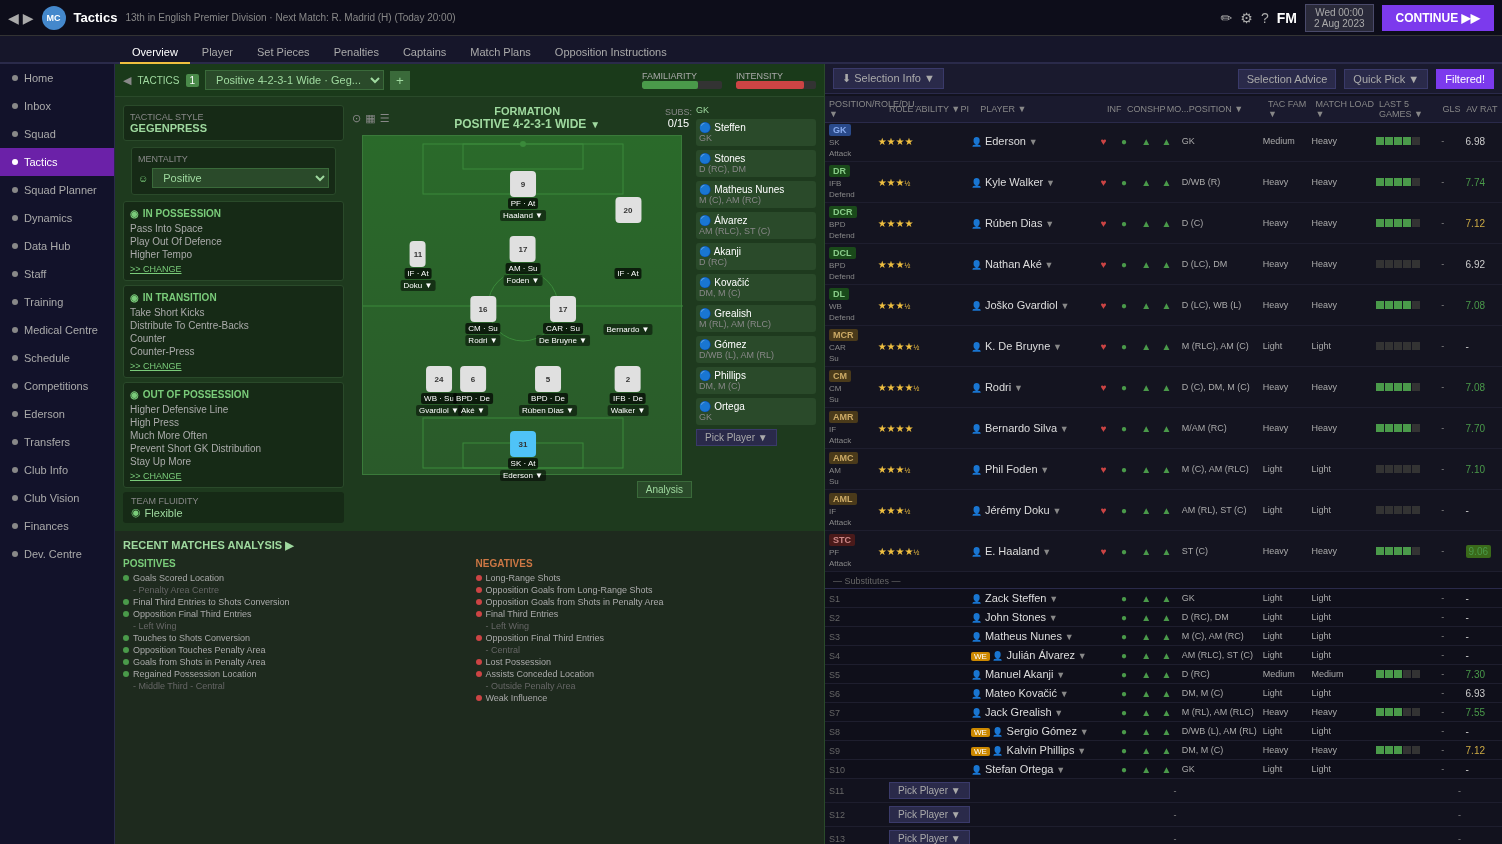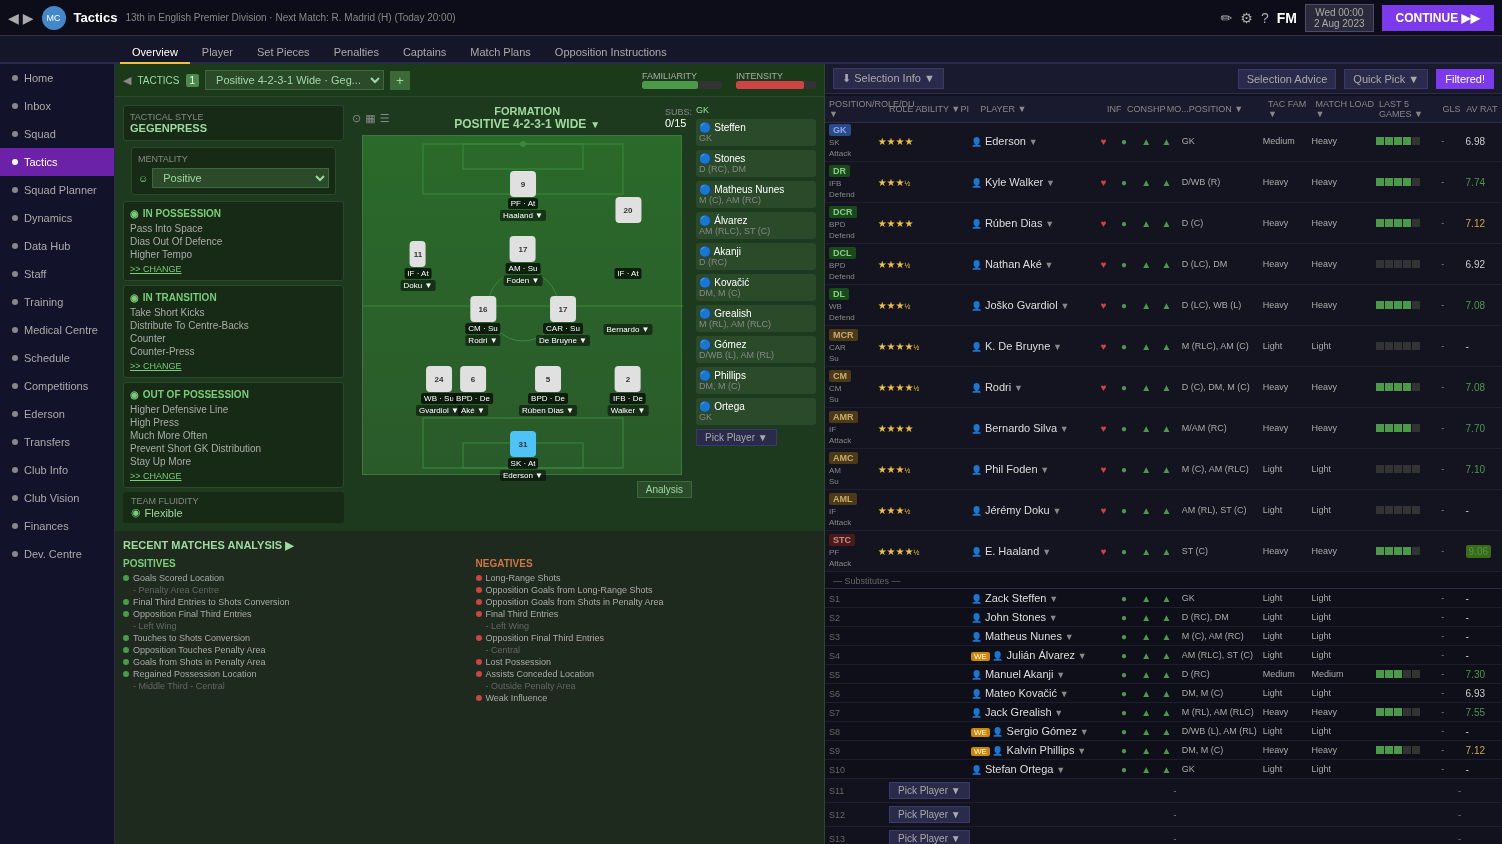--- a/index.html
+++ b/index.html
@@ -2,21 +2,21 @@
 <html><head>
   <meta charset="utf-8">
   <style>
     * { box-sizing: border-box; margin: 0; padding: 0; }
     body { font-family: 'Arial', sans-serif; font-size: 11px; background: #1a1a2e; color: #ccc; width: 1502px; height: 844px; overflow: hidden; }
 
     
     #top-bar { background: #0d0d1a; height: 36px; display: flex; align-items: center; padding: 0 8px; border-bottom: 1px solid #333; }
     #top-bar .nav-arrows { display: flex; gap: 4px; margin-right: 8px; }
     #top-bar .nav-arrows span { color: #aaa; cursor: pointer; font-size: 14px; }
-    #top-bar .club-icon { width: 24px; height: 24px; background: #4488cc; border-radius: 50%; margin-right: 8px; display: flex; align-items: center; justify-content: center; font-weight: normal; font-size: 9px; color: white; text-align: right; }
+    #top-bar .club-icon { width: 24px; height: 24px; background: #4488cc; border-radius: 50%; margin-right: 8px; display: flex; align-items: center; justify-content: center; font-weight: bold; font-size: 9px; color: white; text-align: right; }
     #top-bar .tactics-title { color: #fff; font-weight: bold; font-size: 13px; }
     #top-bar .subtitle { color: #888; font-size: 10px; margin-left: 8px; }
     #top-bar .spacer { flex: 1; }
     #top-bar .top-icons { display: flex; gap: 8px; align-items: center; color: #aaa; }
     #top-bar .top-icons span { cursor: pointer; font-size: 14px; }
     #top-bar .date-box { background: #2a2a3a; border: 1px solid #4a4a6a; padding: 2px 8px; margin-left: 8px; text-align: center; font-size: 10px; color: #aaa; }
     #top-bar .continue-btn { background: #7c3aed; color: white; border: none; padding: 6px 14px; margin-left: 8px; cursor: pointer; font-weight: bold; font-size: 12px; }
 
     
     #nav-tabs { background: #16162a; height: 28px; display: flex; align-items: flex-end; border-bottom: 2px solid #2a2a4a; padding: 0 120px; }
@@ -299,21 +299,21 @@
                 </select>
               </div>
             </div>
 
             <div style="background:#162a16;border:1px solid #2a4a2a;border-radius:3px;padding:6px;margin:4px 0 0 0;">
               <div class="tac-section-title">
                 <span style="color:#7acc7a;">◉</span>
                 <span>IN POSSESSION</span>
               </div>
               <div class="tac-item">Pass Into Space</div>
-              <div class="tac-item">Dias Out Of Defence</div>
+              <div class="tac-item">Play Out Of Defence</div>
               <div class="tac-item">Higher Tempo</div>
               <span class="change-link">&gt;&gt; CHANGE</span>
             </div>
 
             <div style="background:#162a16;border:1px solid #2a4a2a;border-radius:3px;padding:6px;margin:4px 0 0 0;">
               <div class="tac-section-title">
                 <span style="color:#7acc7a;">◉</span>
                 <span>IN TRANSITION</span>
               </div>
               <div class="tac-item">Take Short Kicks</div>
@@ -352,21 +352,21 @@
                 <span style="color:#888;cursor:pointer;">▦</span>
                 <span style="color:#888;cursor:pointer;">☰</span>
               </div>
               <div style="text-align:center;">
                 <div style="color:#9fd99f;font-weight:bold;font-size:11px;">FORMATION</div>
                 <div style="color:#9fd99f;font-size:12px;font-weight:bold;display:flex;align-items:center;gap:4px;">
                   <span>POSITIVE 4-2-3-1 WIDE</span> 
                     <span style="font-size:10px;">▼</span>
                 </div>
               </div>
-              <div style="text-align:left;">
+              <div style="text-align:center;">
                 <div style="color:#888;font-size:9px;">SUBS:</div>
                 <div style="color:#fff;font-size:11px;">0/15</div>
               </div>
             </div>
 
             <div style="position:relative;background:linear-gradient(to bottom,#2a6a2a,#2a5a2a);width:320px;height:340px;border:1px solid #3a7a3a;margin:0 auto;">
               <svg width="320" height="340" style="position:absolute;top:0;left:0;">
                 <rect x="60" y="8" width="200" height="50" fill="none" stroke="#3a8a3a" stroke-width="1"></rect>
                 <rect x="100" y="8" width="120" height="25" fill="none" stroke="#3a8a3a" stroke-width="1"></rect>
                 <line x1="0" y1="170" x2="320" y2="170" stroke="#3a8a3a" stroke-width="1"></line>

